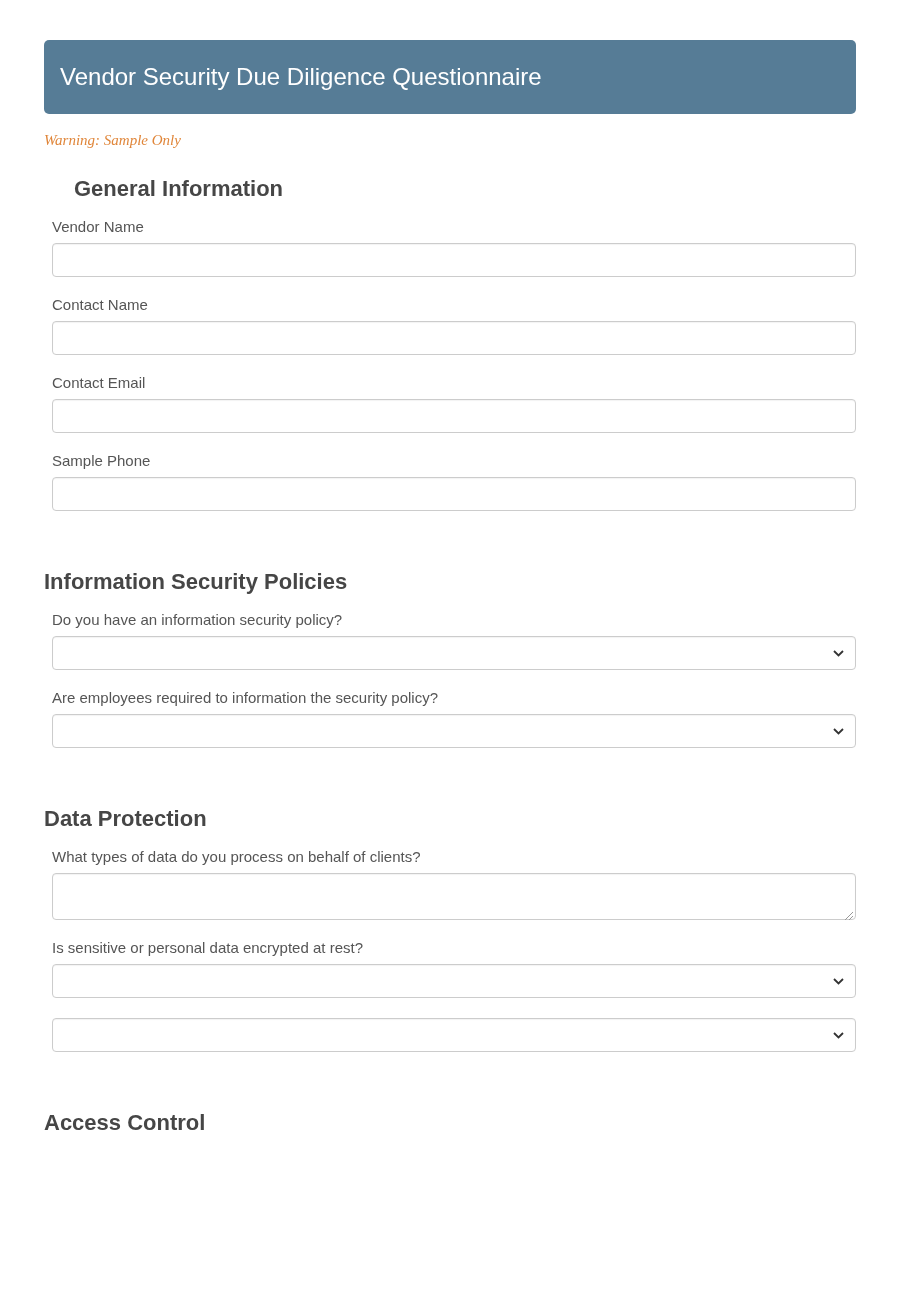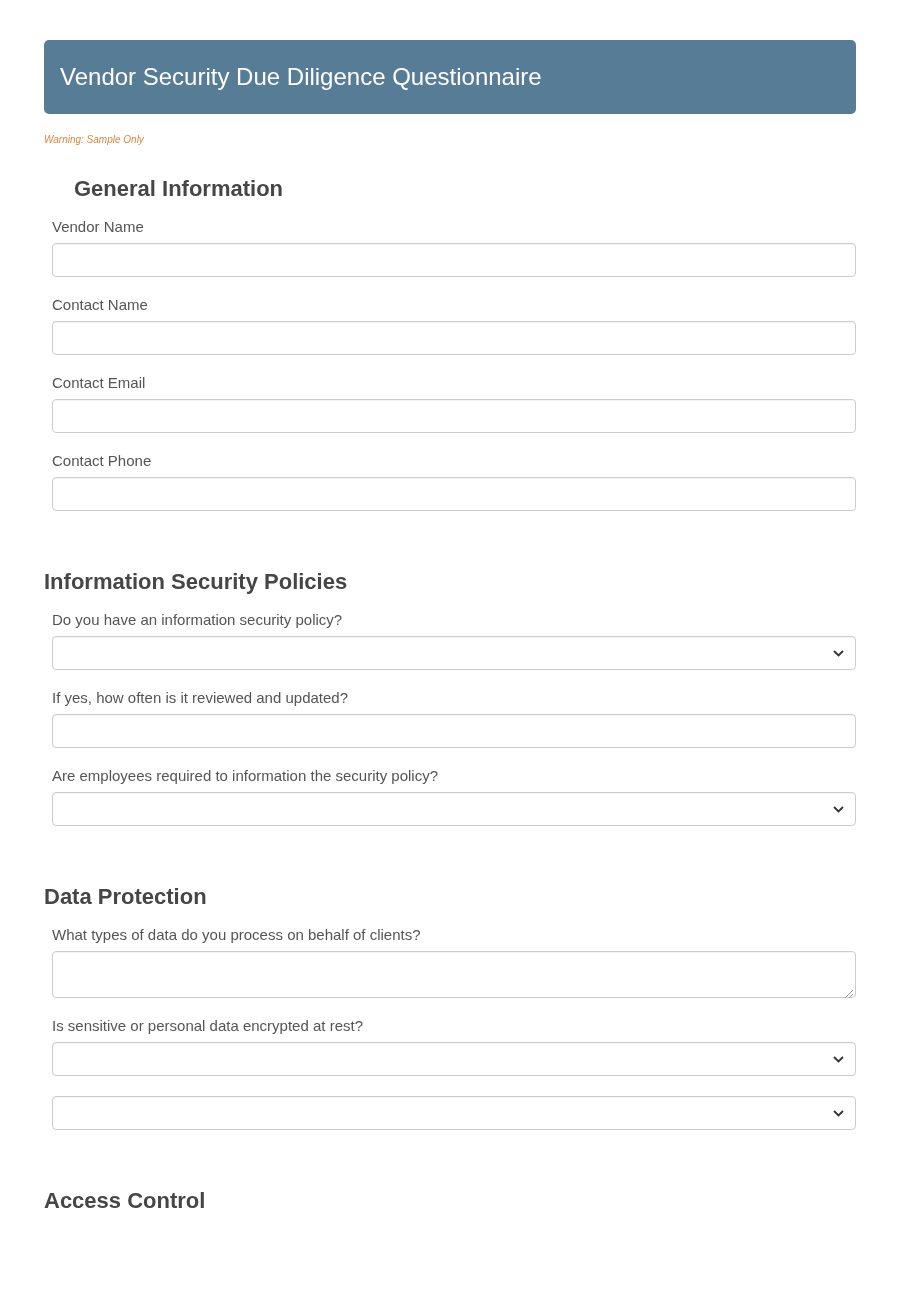--- a/index.html
+++ b/index.html
@@ -34,24 +34,25 @@
   }
   .title-bar h1 {
     margin: 0;
     font-size: 24px;
     line-height: 26px;
     font-weight: normal;
     color: var(--header-text, #ffffff);
   }
   .warning {
     margin: 17px 0 16px 0;
-    font-size: 10px;
+    font-size: 15px;
     line-height: 18px;
     font-style: italic;
     color: var(--warning-text, #e0863a);
+    font-family: Liberation Serif, serif;
   }
   .qsection h2 {
     margin: 58px 0 18px 0;
     font-size: 22px;
     line-height: 25px;
     font-weight: bold;
     color: var(--heading-text, #464646);
   }
   .qsection:first-of-type h2 { margin-top: 27px; margin-left: 30px; }
   .form-group { margin: 0 0 20px 8px; }
@@ -128,45 +129,41 @@
       <label>Contact Name</label>
       <input type="text" class="form-control" style="">
     </div>
 
     <div class="form-group">
       <label>Contact Email</label>
       <input type="text" class="form-control" style="">
     </div>
 
     <div class="form-group">
-      <label>Contact Phone</label>
+      <label>Sample Phone</label>
       <input type="text" class="form-control" style="">
     </div>
 
   </section>
 
   <section class="qsection">
     <h2>Information Security Policies</h2>
 
     <div class="form-group">
       <label>Do you have an information security policy?</label>
       <div class="select-wrap">
         <select class="form-control"><option value=""></option></select>
         <span class="chevron">
           <svg width="11" height="7" viewBox="0 0 11 7">
               <path d="M1 1 L5.5 5.5 L10 1" stroke="#333333" stroke-width="1.8" fill="none"></path>
             </svg>
         </span>
       </div>
     </div>
 
-    <div class="form-group">
-      <label>If yes, how often is it reviewed and updated?</label>
-      <input type="text" class="form-control" style="">
-    </div>
 
     <div class="form-group">
       <label>Are employees required to information the security policy?</label>
       <div class="select-wrap">
         <select class="form-control"><option value=""></option></select>
         <span class="chevron">
           <svg width="11" height="7" viewBox="0 0 11 7">
               <path d="M1 1 L5.5 5.5 L10 1" stroke="#333333" stroke-width="1.8" fill="none"></path>
             </svg>
         </span>

